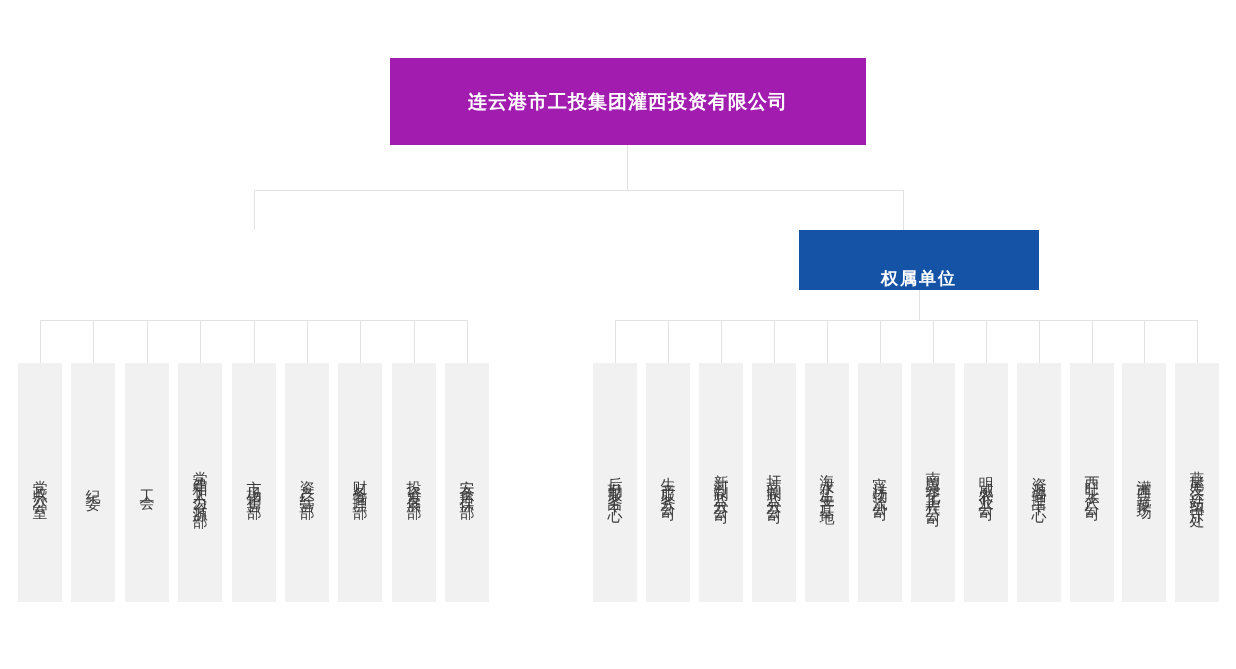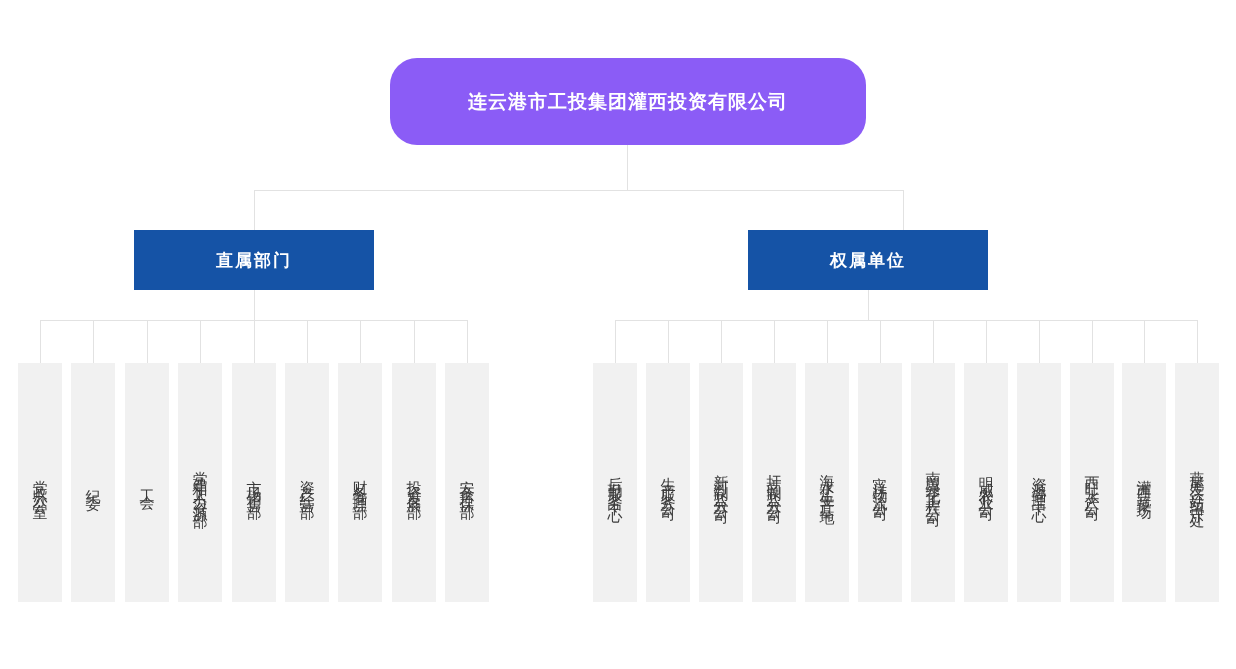--- a/index.html
+++ b/index.html
@@ -18,32 +18,31 @@
   .line {
     position: absolute;
     background: #e2e2e2;
   }
   .root-box {
     position: absolute;
     left: 390px;
     top: 58px;
     width: 476px;
     height: 87px;
-    background: #8b5cf6;
+    background: #a21caf;
     color: #ffffff;
     font-weight: bold;
     font-size: 19px;
     line-height: 1.55;
     display: flex;
     flex-direction: column;
     align-items: center;
     justify-content: center;
     text-align: center;
     letter-spacing: 1px;
-    border-radius: 27px;
   }
   .branch-box {
     position: absolute;
     top: 230px;
     width: 240px;
     height: 60px;
     background: #1553a6;
     color: #ffffff;
     font-weight: bold;
     font-size: 17px;
@@ -55,21 +54,21 @@
   .branch-box::after {
     content: "";
     position: absolute;
     bottom: -30px;
     left: 50%;
     width: 1px;
     height: 30px;
     background: #e2e2e2;
   }
   .branch-left  { left: 134px; }
-  .branch-right { left: 748px; }
+  .branch-right { left: 799px; align-items: flex-end; }
   .leaf {
     position: absolute;
     top: 363px;
     width: 44px;
     height: 239px;
     background: #f1f1f1;
     display: flex;
     align-items: center;
     justify-content: center;
   }
@@ -100,23 +99,20 @@
     <div>连云港市工投集团灌西投资有限公司</div>
   </div>
 
   <div class="line" style="left:627px; top:145px; width:1px; height:45px;"></div>
   <div class="line" style="left:254px; top:190px; width:650px; height:1px;"></div>
   <div class="line" style="left:254px; top:190px; width:1px; height:40px;"></div>
   <div class="line" style="left:903px; top:190px; width:1px; height:40px;"></div>
   <div class="line" style="left:40px;  top:320px; width:427px; height:1px;"></div>
   <div class="line" style="left:615px; top:320px; width:582px; height:1px;"></div>
 
-  <div class="branch-box branch-left">
-    <span>直属部门</span>
-  </div>
   <div class="branch-box branch-right">
     <span>权属单位</span>
   </div>
 
   <div class="leaf" style="left:18px;">
       <span>党政办公室</span>
     </div>
   <div class="leaf" style="left:71px;">
       <span>纪委</span>
     </div>

